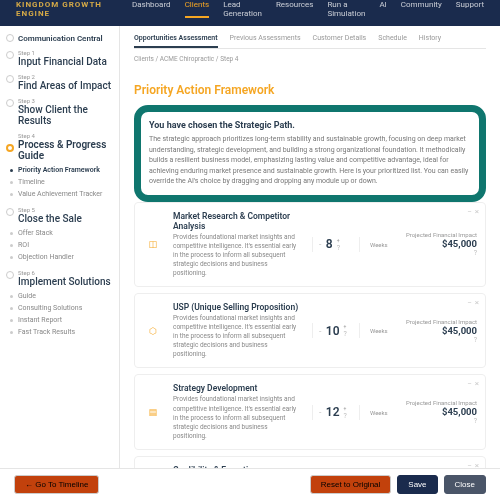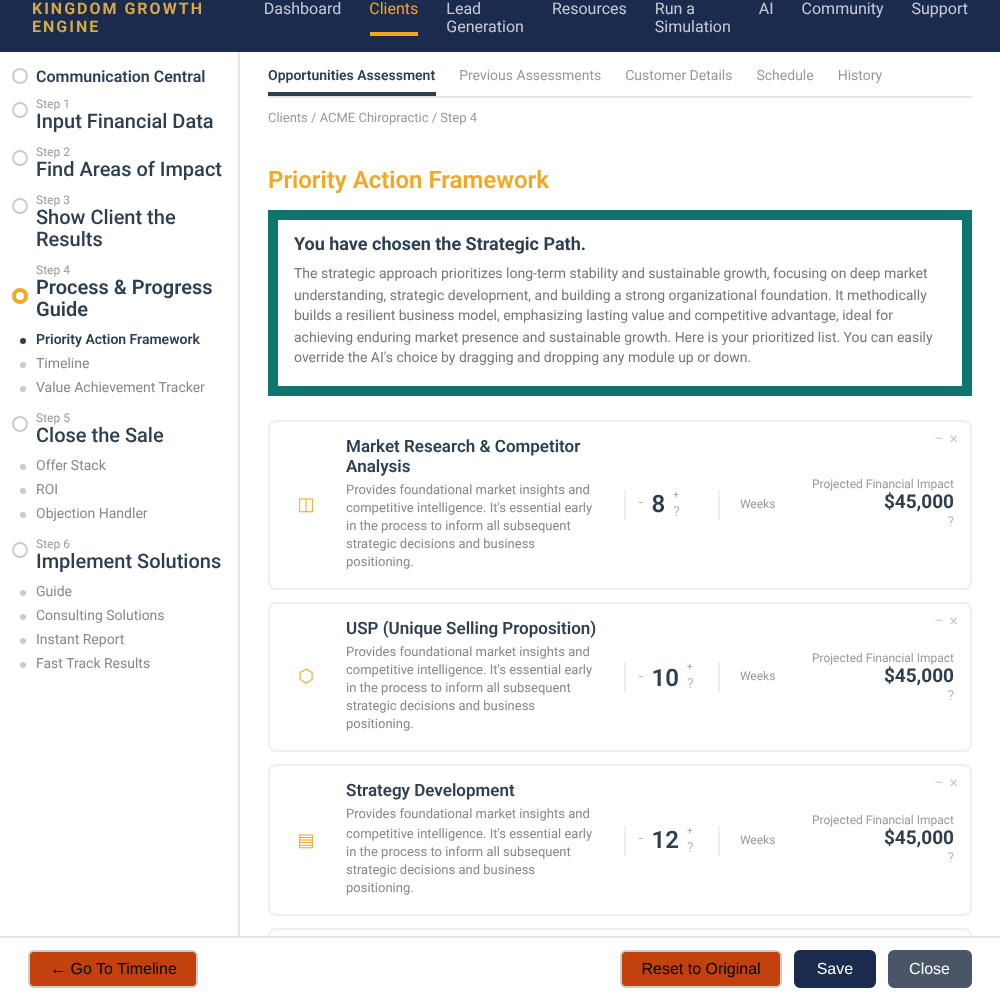--- a/index.html
+++ b/index.html
@@ -22,21 +22,21 @@
 .sb-sub div{font-size:7px;color:#888;padding:2px 0;position:relative}
 .sb-sub div::before{content:'';width:3px;height:3px;background:#ccc;border-radius:50%;position:absolute;left:-8px;top:5px}
 .sb-sub div.cur{color:#2c3e50;font-weight:600}
 .sb-sub div.cur::before{background:#2c3e50}
 .main{flex:1;padding:8px 14px;overflow-y:auto}
 .tabs{display:flex;gap:12px;border-bottom:1px solid #e5e5e5;font-size:7px;color:#999;margin-bottom:6px}
 .tab{padding-bottom:4px;cursor:pointer}
 .tab.active{color:#2c3e50;border-bottom:2px solid #2c3e50;font-weight:600}
 .crumbs{font-size:6.5px;color:#999;margin-bottom:20px}
 .page-title{color:#f5a623;font-size:12px;font-weight:600;margin-bottom:8px}
-.intro{border:5px solid #0f766e;border-radius:0;padding:8px;margin-bottom:12px}
+.intro{border:7px solid #0f766e;border-radius:14px;padding:8px;margin-bottom:0}
 .intro h3{font-size:9px;margin-bottom:4px;color:#2c3e50}
 .intro p{font-size:7px;color:#777;line-height:1.5}
 .card{border:1px solid #eee;border-radius:4px;padding:8px;margin-bottom:6px;display:flex;align-items:center;gap:10px;position:relative}
 .card .icon{width:20px;height:20px;flex-shrink:0;display:flex;align-items:center;justify-content:center;color:#f5a623}
 .card .body{flex:1}
 .card h4{font-size:8.5px;color:#2c3e50;font-weight:600;margin-bottom:2px}
 .card p{font-size:6.5px;color:#888;line-height:1.4}
 .weeks{display:flex;align-items:center;gap:4px;min-width:48px;padding:0 6px;border-left:1px solid #eee;border-right:1px solid #eee}
 .weeks .num{font-size:12px;font-weight:600;color:#2c3e50}
 .weeks .stack{display:flex;flex-direction:column;font-size:5px;color:#999;gap:1px}

